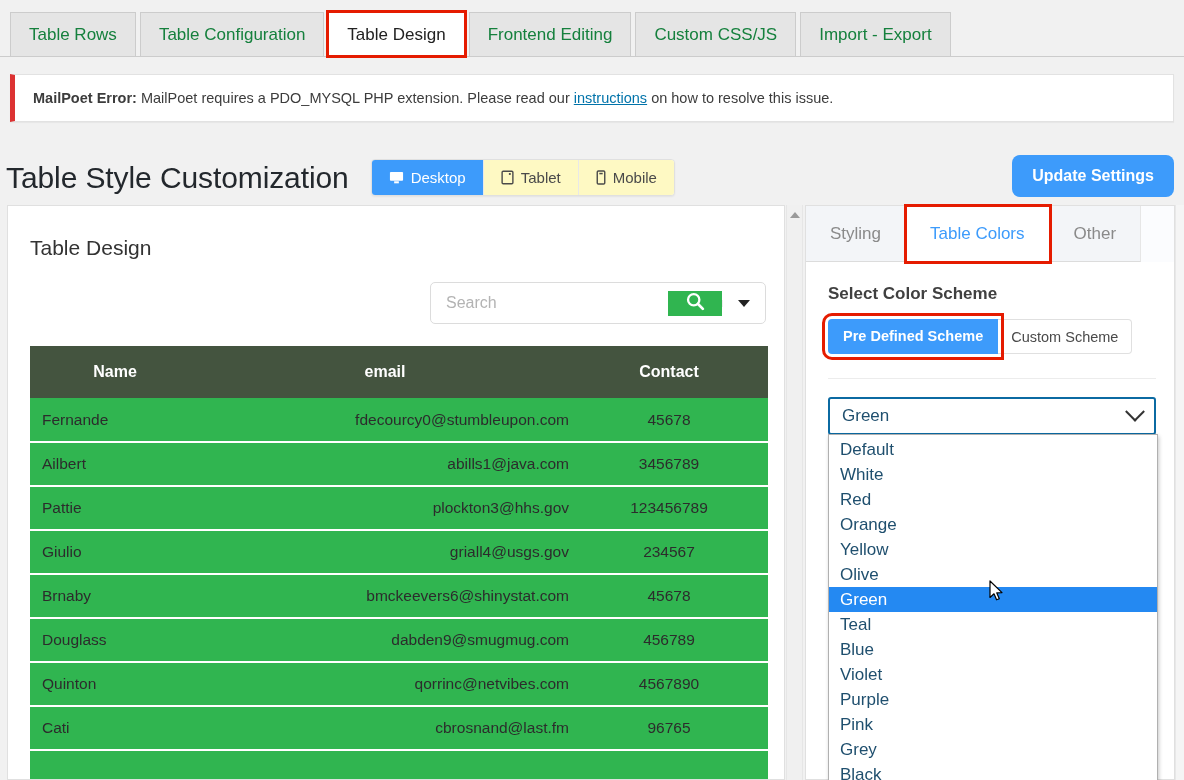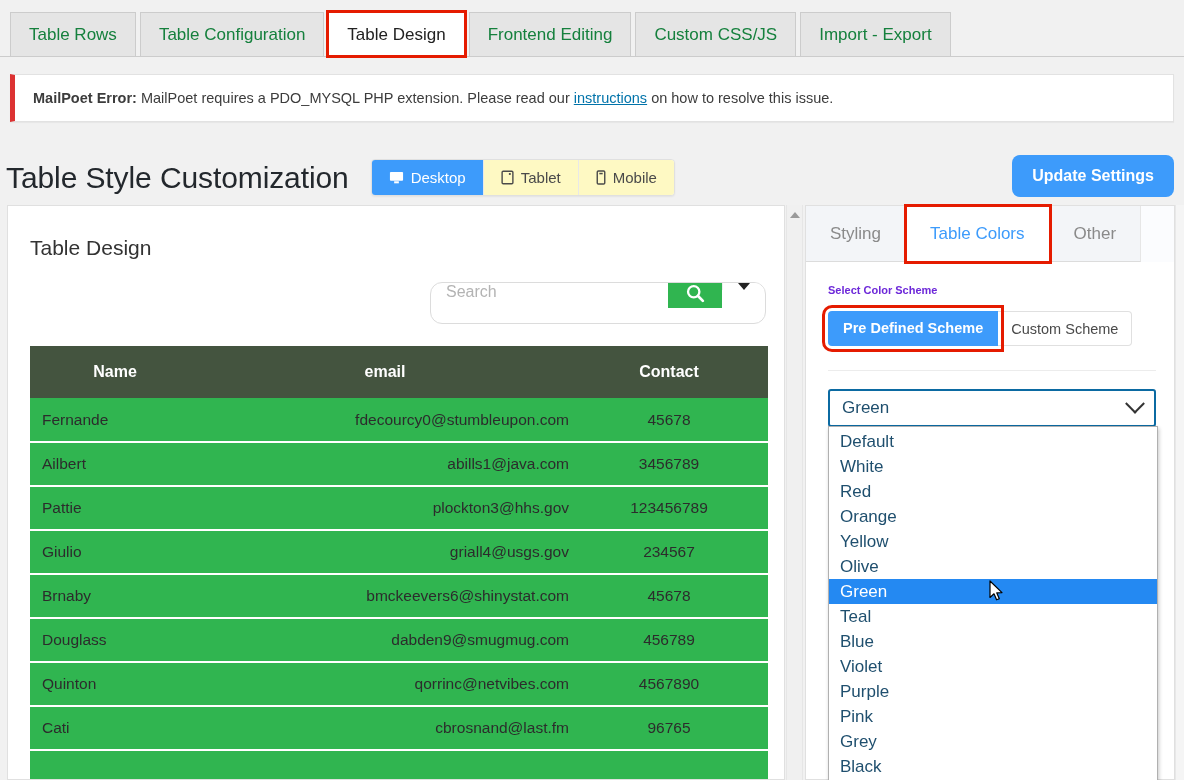--- a/index.html
+++ b/index.html
@@ -108,22 +108,22 @@
   .preview-title {
     font-size: 21px; color: #333;
     margin: 30px 0 0 22px;
     font-weight: normal;
   }
   .searchwrap {
     display: flex; justify-content: flex-end;
     margin: 22px 18px 0 0;
   }
   .searchbox {
-    display: flex; align-items: flex-start;
-    border: 1px solid #dcdcdc; border-radius: 12px;
+    display: flex; align-items: center;
+    border: 1px solid #dcdcdc; border-radius: 5px;
     height: 42px; width: 336px;
     overflow: hidden;
     background: #fff;
   }
   .searchbox input {
     flex: 1; border: none; outline: none;
     padding: 0 15px;
     font-size: 16px; color: #555;
     font-family: "Liberation Sans", sans-serif;
     background: transparent;
@@ -212,21 +212,21 @@
   .rtab.active {
     background: #fff; color: #3d9bfb;
     border-bottom: 1px solid #fff;
     position: relative;
     outline: 3px solid #e51b00;
     outline-offset: -1px;
     z-index: 4;
   }
   .rbody { padding: 22px 0 0 22px; position: relative; }
   .rlabel {
-    font-size: 11px; font-weight: bold; color: #6d28d9;
+    font-size: 17px; font-weight: bold; color: #404040;
     margin-bottom: 15px;
   }
   .schemewrap { display: flex; align-items: stretch; position: relative; }
   .scheme-pre {
     background: #3d9bfb; color: #fff;
     font-size: 14.5px; font-weight: bold;
     padding: 0 15px; height: 35px; line-height: 35px;
     border-radius: 4px 0 0 4px;
     cursor: pointer;
     position: relative; z-index: 2;

